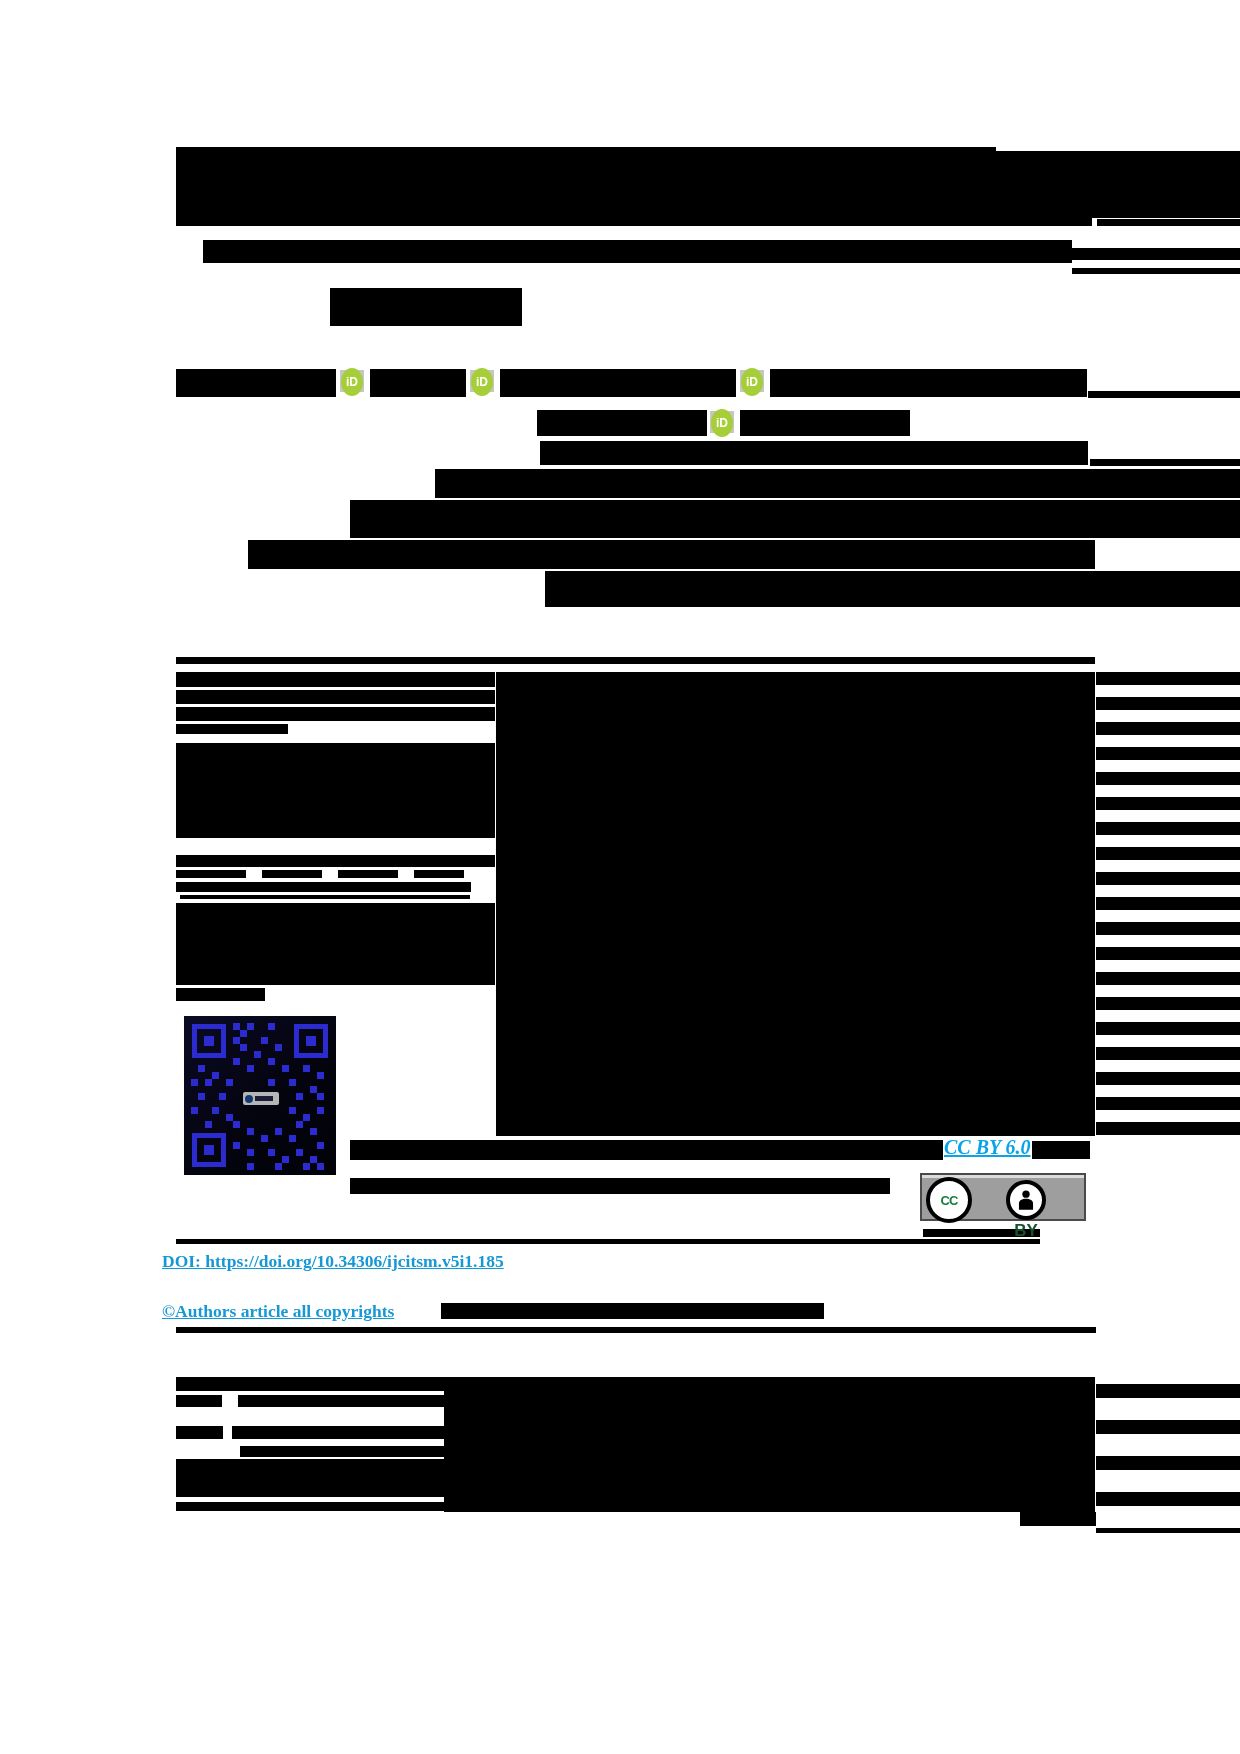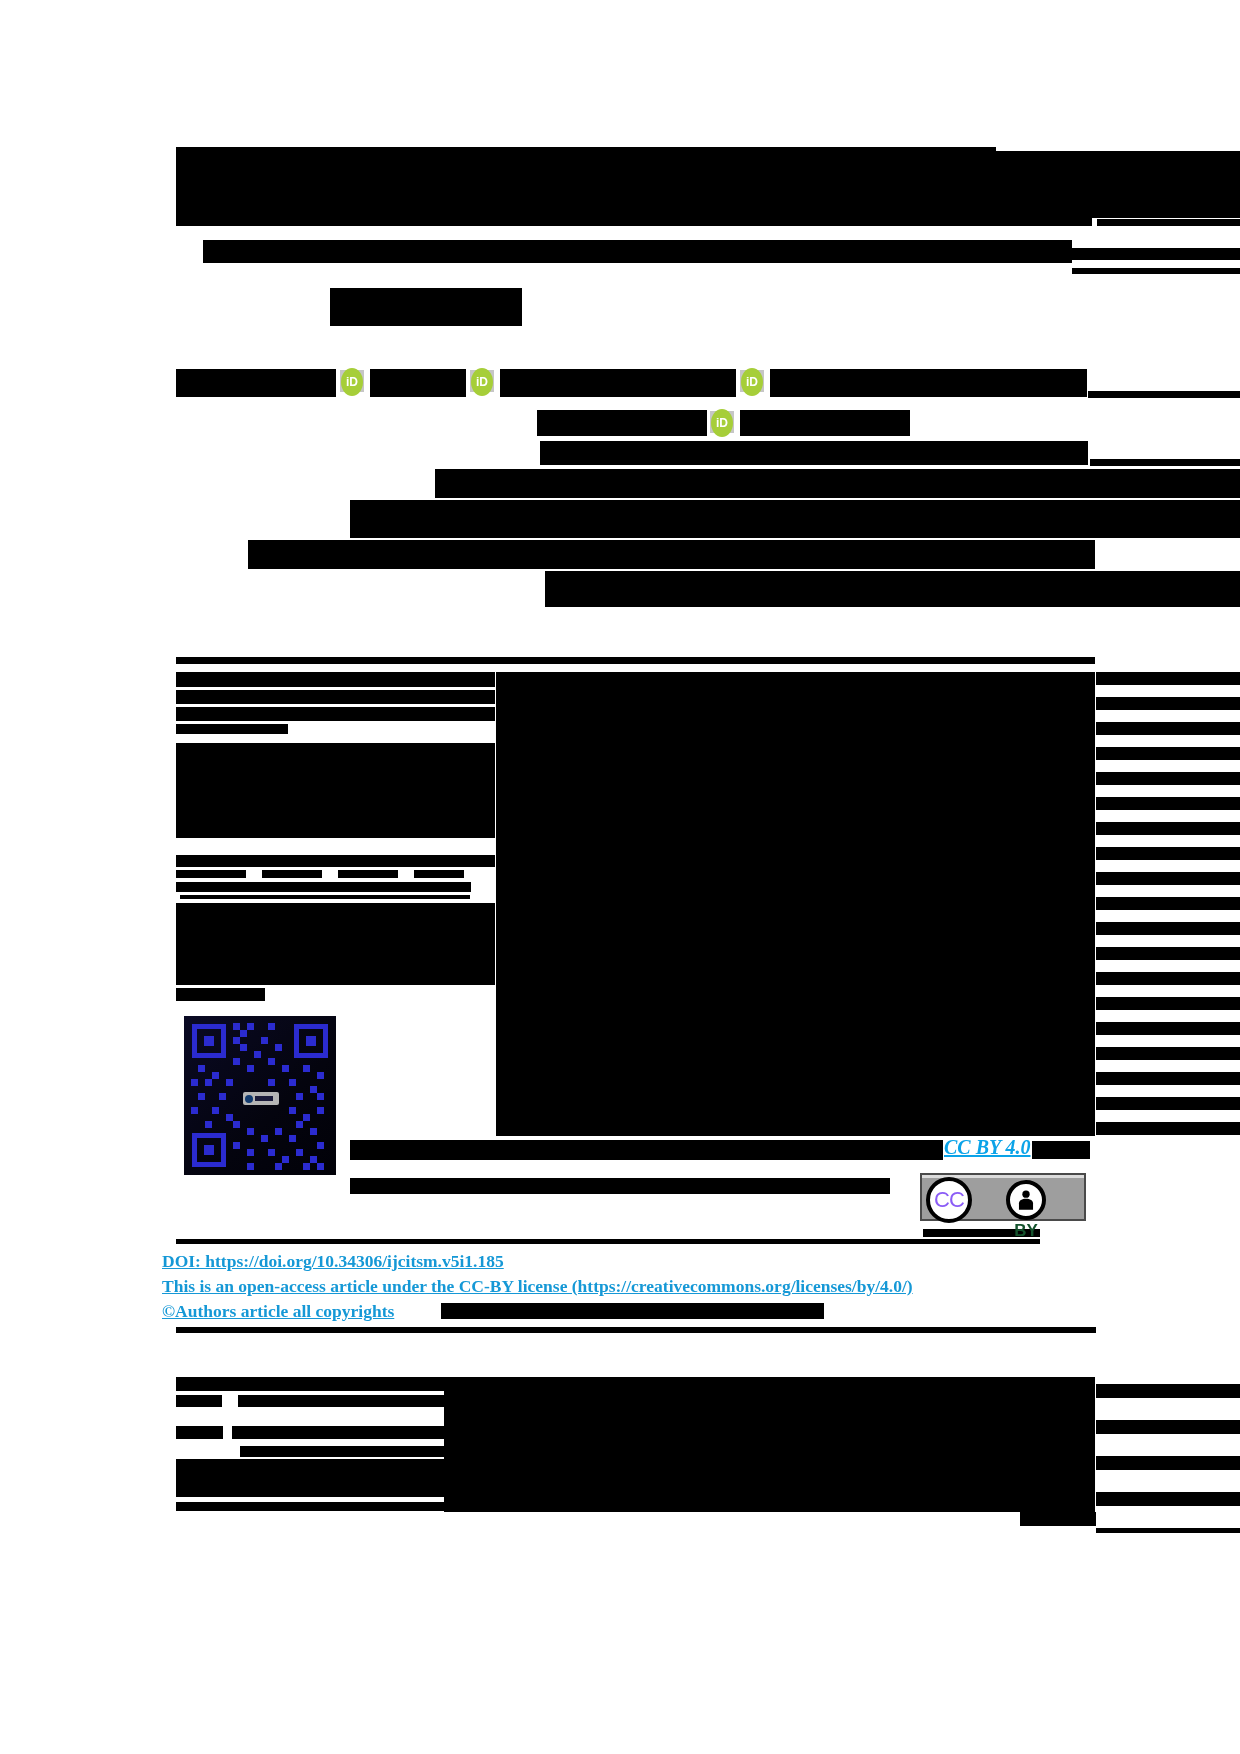--- a/index.html
+++ b/index.html
@@ -45,22 +45,22 @@
   .qr-badge .dot{width:8px;height:8px;border-radius:50%;background:#123a6e;}
   .qr-badge .bar{width:18px;height:5px;background:#1b1b3a;}
   
   .cc-link{position:absolute;left:944px;top:1136px;font-family:"Liberation Serif",serif;
       font-style:italic;font-weight:bold;font-size:20px;color:var(--link-cyan,#0aa0e6);
       text-decoration:underline;white-space:nowrap;}
   .plate{position:absolute;left:920px;top:1173px;width:166px;height:48px;background:var(--badge-gray,#9e9e9e);
       border:2px solid #4a4a4a;box-sizing:border-box;box-shadow:inset 0 3px 0 #dcdcdc;}
   .circle{position:absolute;border-radius:50%;background:#fff;border:4px solid #000;box-sizing:border-box;
       display:flex;align-items:center;justify-content:center;}
-  .cc-c{left:926px;top:1177px;width:46px;height:46px;font-weight:normal;font-size:22px;letter-spacing:-1px;
-      font-family:"Liberation Sans",sans-serif;color:#8b5cf6;}
+  .cc-c{left:926px;top:1177px;width:46px;height:46px;font-weight:bold;font-size:13px;letter-spacing:-1px;
+      font-family:"Liberation Sans",sans-serif;color:#15803d;}
   .by-c{left:1006px;top:1180px;width:40px;height:40px;}
   .by-label{position:absolute;left:998px;top:1221px;width:56px;text-align:center;font-weight:bold;
       font-size:17px;color:#14532d;font-family:"Liberation Sans",sans-serif;}
   .blue-link{position:absolute;font-family:"Liberation Serif",serif;font-weight:bold;
       color:var(--accent-blue,#1598d6);text-decoration:underline;font-size:17.5px;white-space:nowrap;}
 </style>
 </head>
 <body>
 
 <div id="page">
@@ -138,39 +138,38 @@
         <i></i>
       </div>
     <div class="qr-dots"></div>
     <div class="qr-badge">
       <span class="dot"></span>
       <span class="bar"></span>
     </div>
   </div>
 
   <div class="r" style="left:350px;top:1140px;width:593px;height:20px"></div>
-  <a class="cc-link">CC BY 4.0</a>
+  <a class="cc-link">CC BY 6.0</a>
   <div class="r" style="left:1032px;top:1141px;width:58px;height:18px"></div>
   <div class="r" style="left:350px;top:1178px;width:540px;height:16px"></div>
   <div class="r" style="left:923px;top:1229px;width:117px;height:8px"></div>
 
   <div class="plate"></div>
   <div class="circle cc-c">CC</div>
   <div class="circle by-c">
     <svg width="26" height="26" viewBox="0 0 24 24">
       <circle cx="12" cy="6.6" r="3.4" fill="#000"></circle>
       <path d="M5.5 21v-6c0-2.6 2.9-4.2 6.5-4.2s6.5 1.6 6.5 4.2v6z" fill="#000"></path>
     </svg>
   </div>
   <div class="by-label">BY</div>
 
   <div class="r" style="left:176px;top:1239px;width:864px;height:5px"></div>
 
   <a class="blue-link" style="left:162px;top:1251px">DOI: https://doi.org/10.34306/ijcitsm.v5i1.185</a>
-  <a class="blue-link" style="left:162px;top:1276px">This is an open-access article under the CC-BY license (https://creativecommons.org/licenses/by/4.0/)</a>
   <a class="blue-link" style="left:162px;top:1301px">©Authors article all copyrights</a>
   <div class="r" style="left:441px;top:1303px;width:383px;height:16px"></div>
 
   <div class="r" style="left:176px;top:1327px;width:920px;height:6px"></div>
 
   <div class="r" style="left:176px;top:1377px;width:268px;height:14px"></div>
   <div class="r" style="left:176px;top:1395px;width:46px;height:12px"></div>
   <div class="r" style="left:238px;top:1395px;width:206px;height:12px"></div>
   <div class="r" style="left:176px;top:1426px;width:47px;height:13px"></div>
   <div class="r" style="left:232px;top:1426px;width:212px;height:13px"></div>

